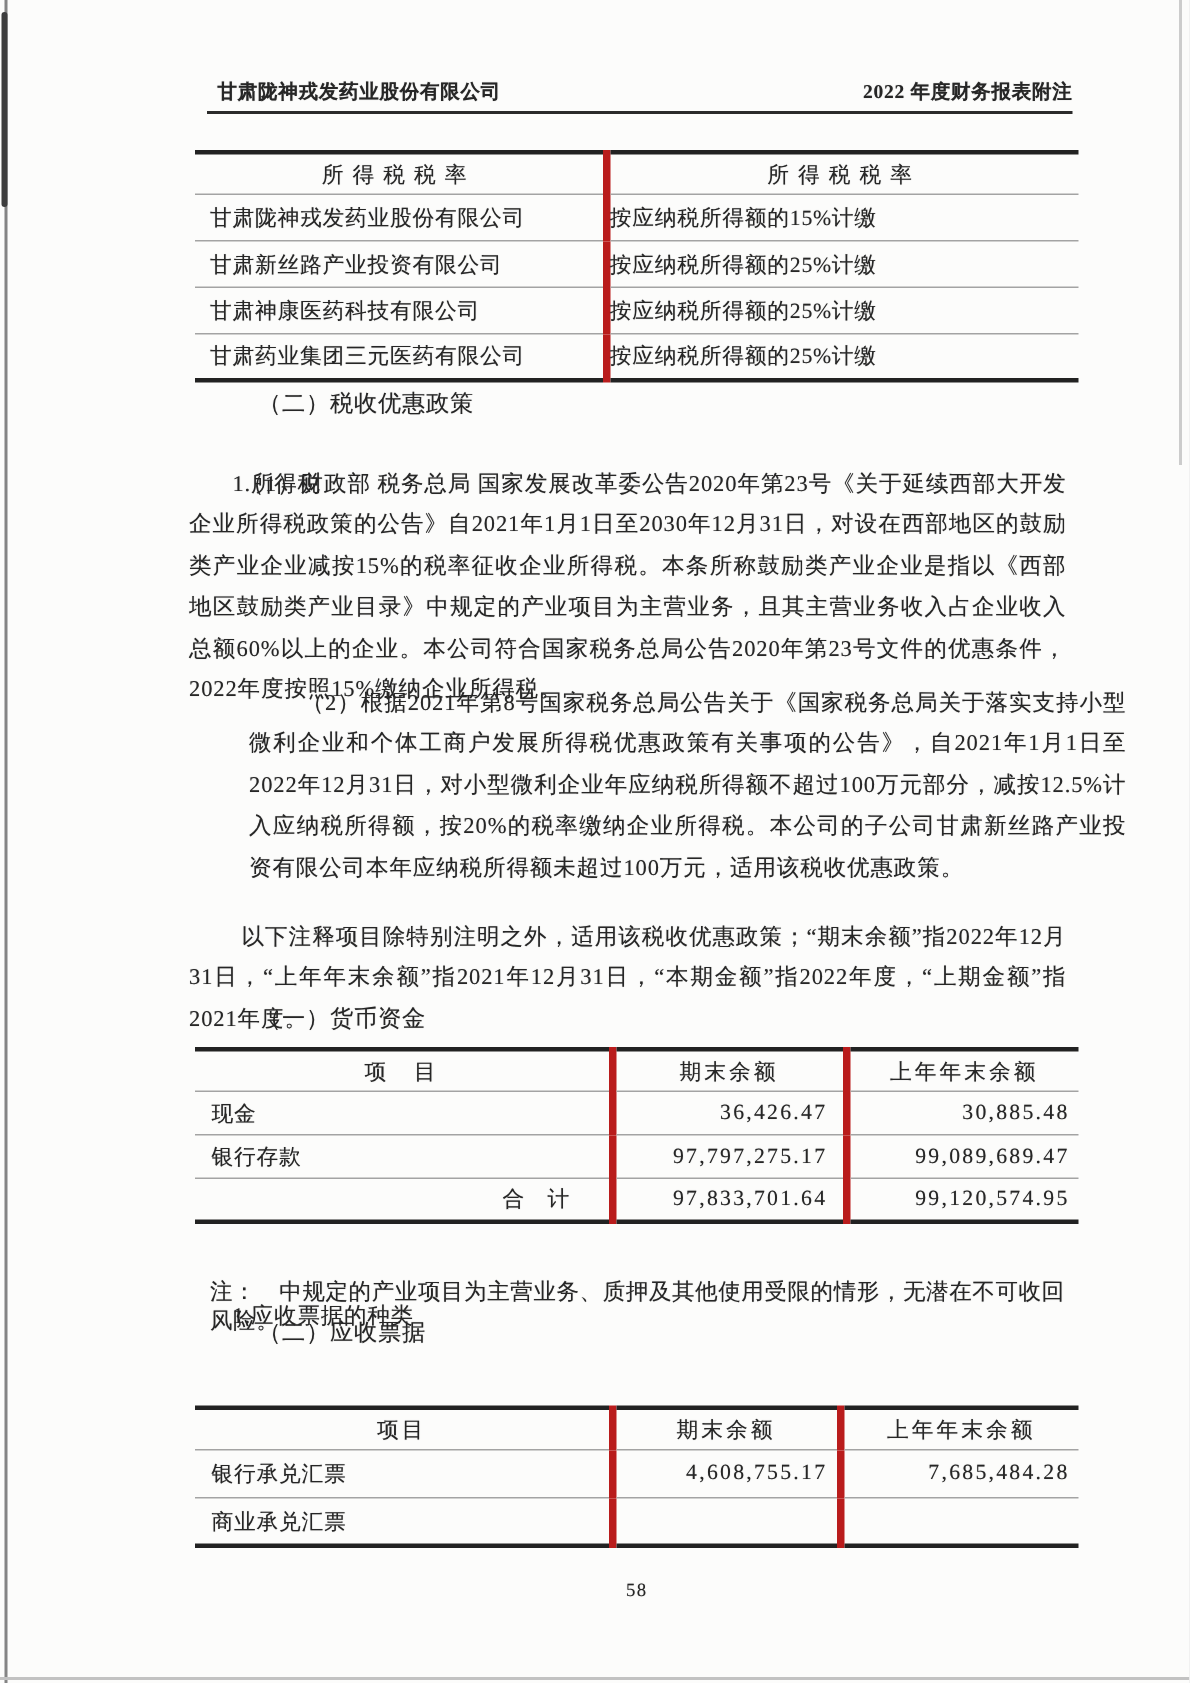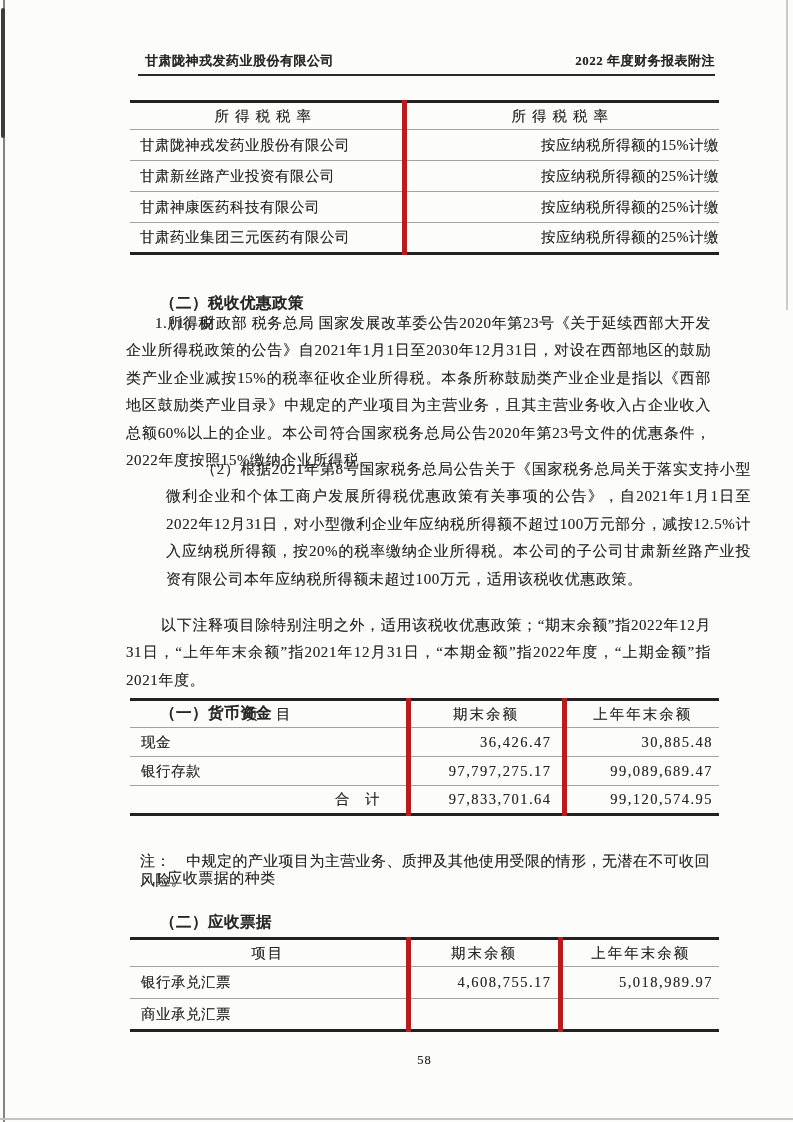--- a/index.html
+++ b/index.html
@@ -32,37 +32,37 @@
   .doc-table { position: absolute; left: 130px; width: 589px; border-top: 3px solid #222; border-bottom: 3px solid #222; }
   .doc-table td { border-top: 1px solid #a3a3a3; vertical-align: middle; }
   .doc-table tr.head td { border-top: none; text-align: center; }
   .doc-table td + td { border-left: 5px solid #b91c1c; }
 
   
   #tax-table { top: 100px; }
   #tax-table tr.head td { height: 28px; letter-spacing: 6px; }
   #tax-table tr.data td { height: 31px; }
   #tax-table td.c1 { padding-left: 10px; letter-spacing: 0.5px; }
-  #tax-table td.c2 { text-align: right; letter-spacing: 0.5px; }
+  #tax-table td.c2 { text-align: left; letter-spacing: 0.5px; }
 
   
   #monetary-table { top: 698px; }
   #monetary-table tr.head td { height: 28px; letter-spacing: 2px; margin-top: 36px; }
   #monetary-table tr.data td { height: 29px; }
   #receivable-table { top: 937px; }
   #receivable-table tr.head td { height: 28px; letter-spacing: 2px; }
   #receivable-table tr.data td { height: 32px; font-family: Liberation Serif, serif; }
   .item-cell { padding-left: 11px; letter-spacing: 0.5px; }
   .total-cell { padding-left: 205px; letter-spacing: 0.5px; }
   .num-cell { text-align: right; letter-spacing: 1.5px; }
   .num-end { padding-right: 10px; margin-top: 28px; }
   .num-beg { padding-right: 6px; }
 
   
-  .h-bold { position: absolute; left: 160px; font-size: 15.5px; font-weight: bold; line-height: 21px; letter-spacing: 0.5px; margin-top: 33px; }
+  .h-bold { position: absolute; left: 172px; font-size: 15.5px; font-weight: normal; line-height: 21px; letter-spacing: 0.5px; }
   .h-sub  { position: absolute; left: 155px; font-size: 15px; line-height: 21px; letter-spacing: 0.5px; }
   .para   { position: absolute; left: 126px; width: 585px; font-size: 15px; line-height: 27.4px;
             text-align: justify; text-indent: 35px; letter-spacing: 0.6px; }
   .note-line { position: absolute; left: 140px; top: 852px; width: 578px; font-size: 15px; letter-spacing: 0.4px; }
 
   #h-tax-policy { top: 259px; }
   #h-income-tax { top: 287px; margin-top: 26px; }
   #para-1 { top: 310px; }
   #para-2 { top: 456px; margin-left: 40px; }
   #h-notes { top: 588px; }
@@ -167,21 +167,21 @@
       </colgroup>
     <tbody>
         <tr class="head">
       <td>项目</td>
       <td>期末余额</td>
       <td>上年年末余额</td>
     </tr>
     <tr class="data">
       <td class="item-cell">银行承兑汇票</td>
       <td class="num-cell num-beg">4,608,755.17</td>
-      <td class="num-cell num-beg">5,018,989.97</td>
+      <td class="num-cell num-beg">7,685,484.28</td>
     </tr>
     <tr class="data">
       <td class="item-cell">商业承兑汇票</td>
       <td class="num-cell num-beg"></td>
       <td class="num-cell num-beg"></td>
     </tr>
   </tbody>
     </table>
 
   <div class="page-num">58</div>

